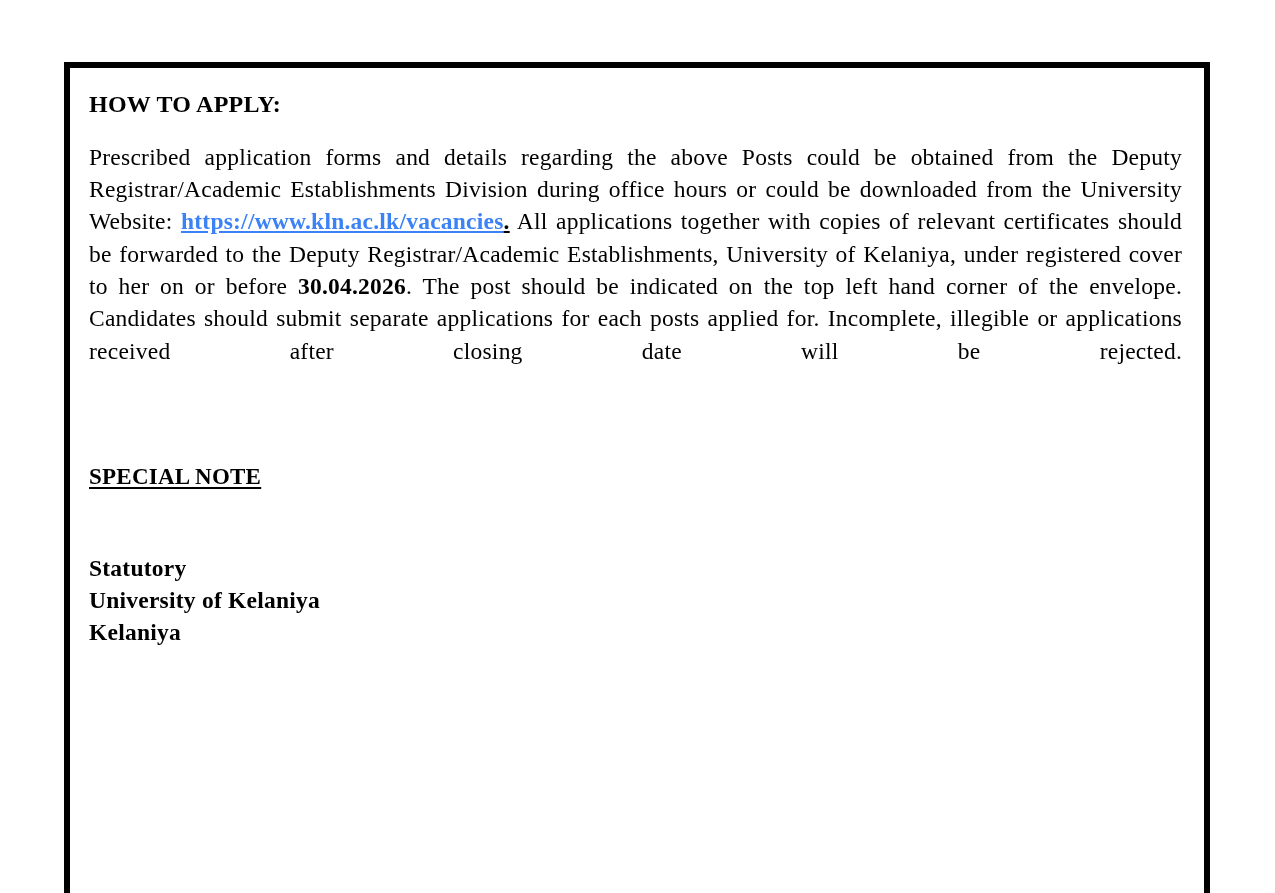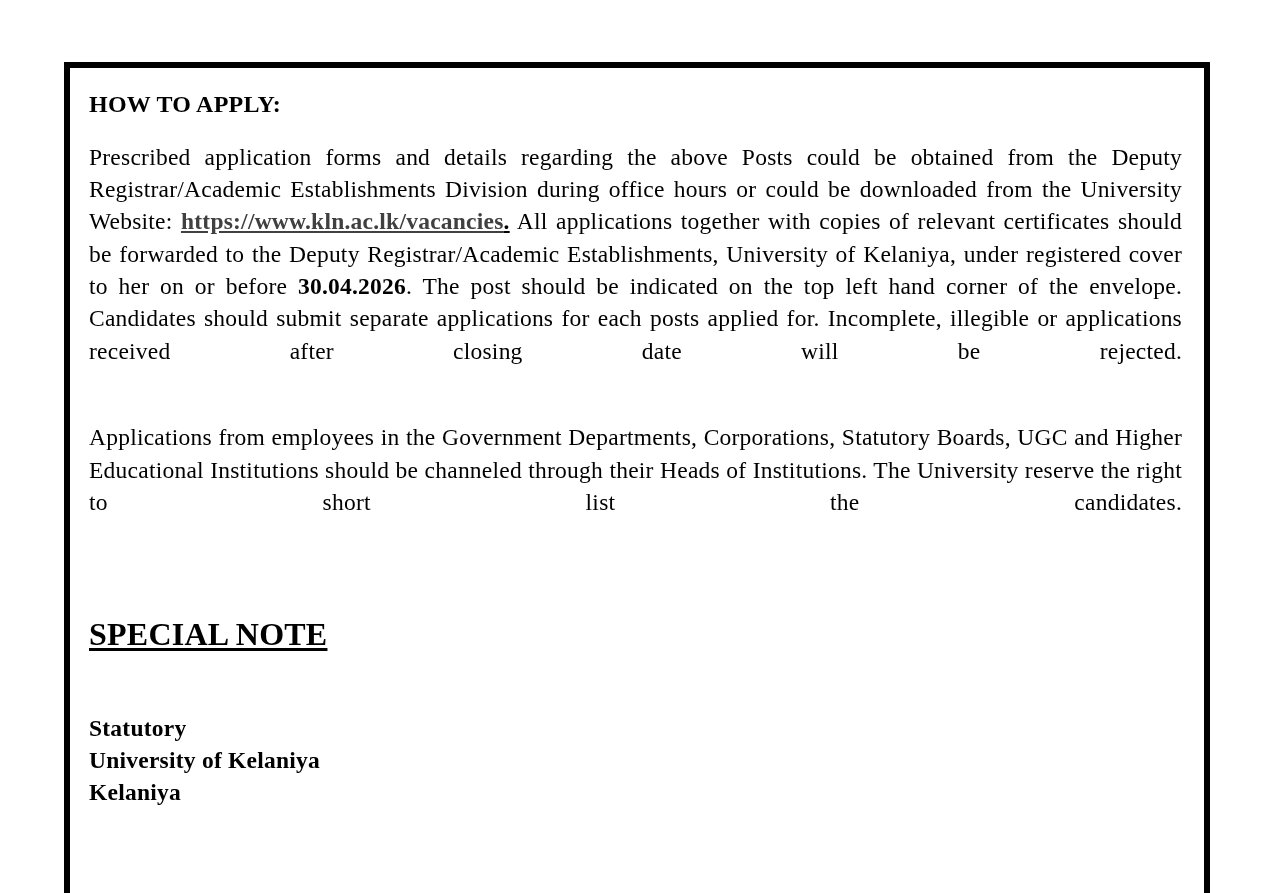--- a/index.html
+++ b/index.html
@@ -68,39 +68,39 @@
   }
 
   
   p.para::after {
     content: "";
     display: inline-block;
     width: 100%;
   }
 
   .hyperlink {
-    color: #404040;
+    color: #3b82f6;
     font-weight: bold;
     text-decoration: underline;
     text-underline-offset: 2px;
   }
 
   .link-tail {
     color: #000000;
     font-weight: bold;
     text-decoration: underline;
     text-underline-offset: 2px;
   }
 
   .bold-date {
     font-weight: bold;
   }
 
   h2.special-note {
-    font-size: 32px;
+    font-size: 23px;
     font-weight: bold;
     text-decoration: underline;
     text-underline-offset: 3px;
     margin: 32px 0 0 0;
     padding: 0;
     line-height: 1.2;
     text-align: left;
     display: inline-block;
   }
 
@@ -129,21 +129,20 @@
 <div id="page">
 
   <div class="notice-box">
 
     <h1 class="section-heading">HOW TO APPLY:</h1>
 
     <div class="doc-body">
 
       <p class="para"><span>Prescribed application forms and details regarding the above Posts could be obtained from the Deputy Registrar/Academic Establishments Division during office hours or could be downloaded from the University Website: </span><a class="hyperlink" href="#">https://www.kln.ac.lk/vacancies</a><span class="link-tail">.</span><span> All applications together with copies of relevant certificates should be forwarded to the Deputy Registrar/Academic Establishments, University of Kelaniya, under registered cover to her on or before </span><span class="bold-date">30.04.2026</span><span>. The post should be indicated on the top left hand corner of the envelope. Candidates should submit separate applications for each posts applied for. Incomplete, illegible or applications received after closing date will be rejected.</span></p>
 
-      <p class="para">Applications from employees in the Government Departments, Corporations, Statutory Boards, UGC and Higher Educational Institutions should be channeled through their Heads of Institutions. The University reserve the right to short list the candidates.</p>
 
       <div class="special-note-wrap">
         <h2 class="special-note">SPECIAL NOTE</h2>
       </div>
 
 
       <div class="signature-block">
         <span class="sig-line bold">Statutory</span>
         <span class="sig-line bold">University of Kelaniya</span>
         <span class="sig-line bold">Kelaniya</span>

